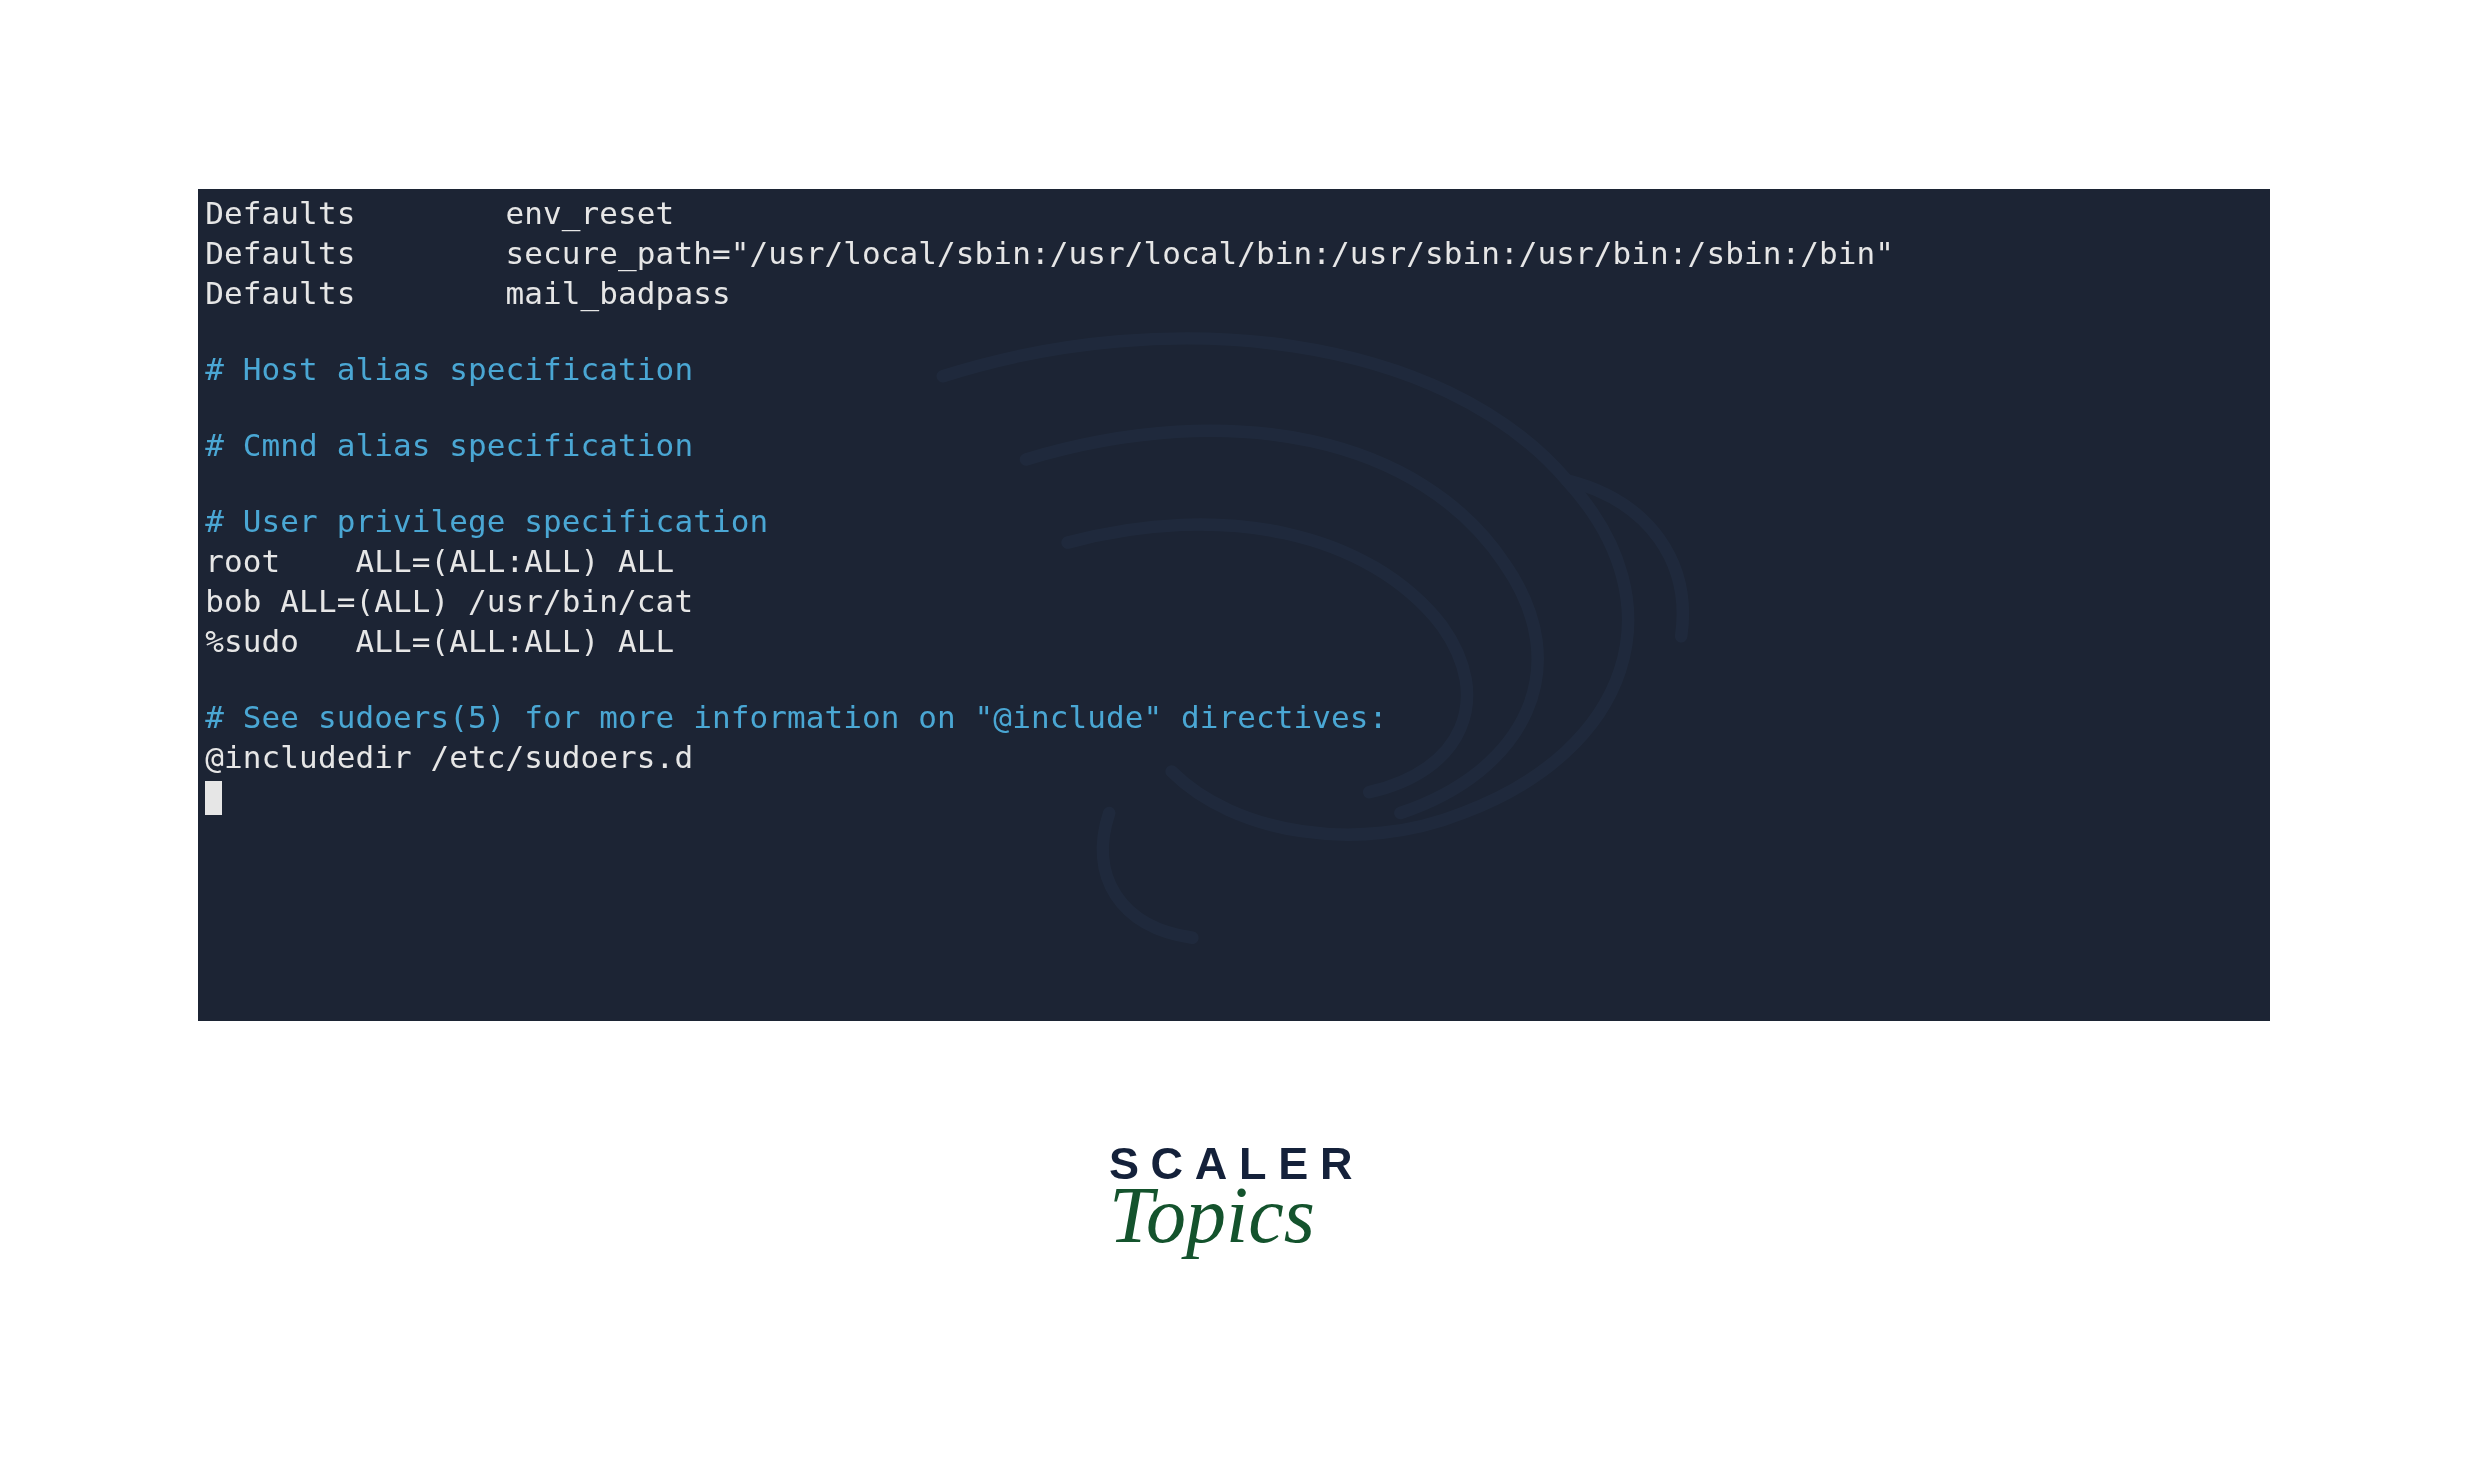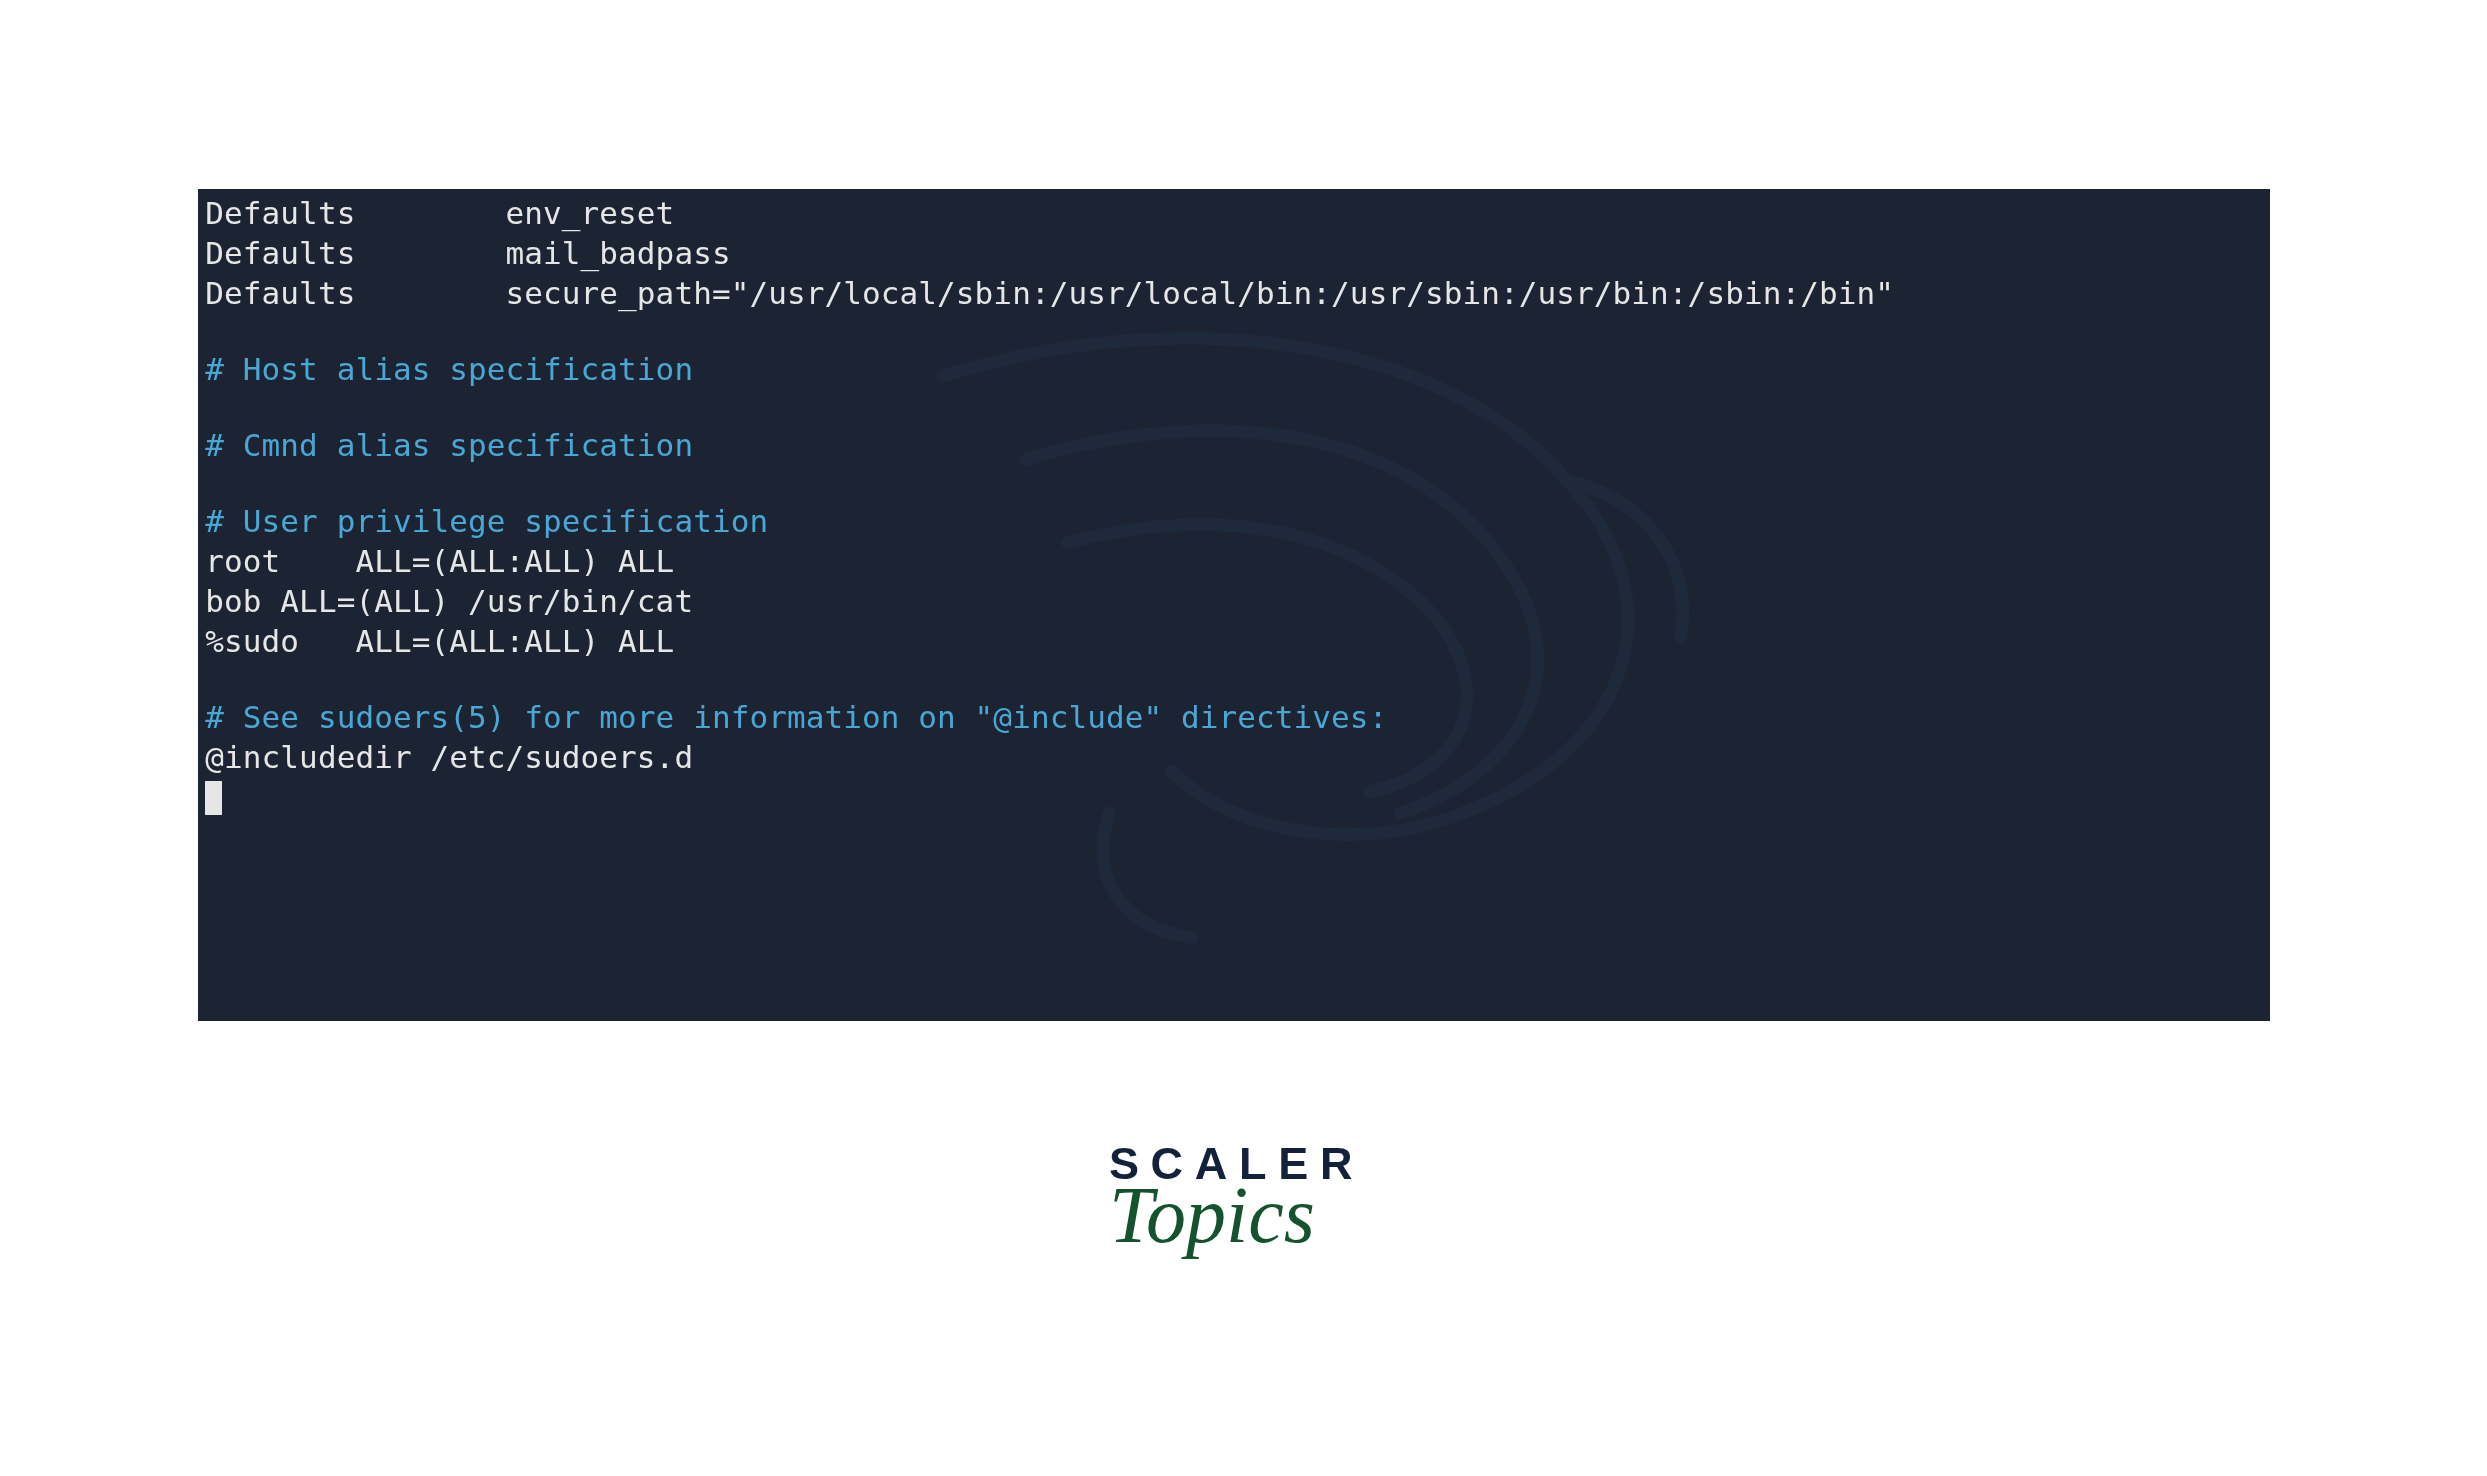--- a/index.html
+++ b/index.html
@@ -90,22 +90,22 @@
         <path d="M360,90 C470,55 600,70 660,140 C715,200 690,270 610,300 C560,320 500,310 470,280"></path>
         <path d="M400,130 C500,100 590,120 630,180 C665,230 640,280 580,300"></path>
         <path d="M420,170 C495,150 565,165 600,210 C625,245 610,280 565,290"></path>
         <path d="M660,140 C700,150 720,180 715,215"></path>
         <path d="M440,300 C430,330 445,355 480,360"></path>
       </g>
     </svg>
 
     <div class="content">
       <div class="tline plain">Defaults        env_reset</div>
+      <div class="tline plain">Defaults        secure_path="/usr/local/sbin:/usr/local/bin:/usr/sbin:/usr/bin:/sbin:/bin"</div>
       <div class="tline plain">Defaults        mail_badpass</div>
-      <div class="tline plain">Defaults        secure_path="/usr/local/sbin:/usr/local/bin:/usr/sbin:/usr/bin:/sbin:/bin"</div>
       <div class="tline plain"></div>
       <div class="tline comment"># Host alias specification</div>
       <div class="tline plain"></div>
       <div class="tline plain"></div>
       <div class="tline comment"># Cmnd alias specification</div>
       <div class="tline plain"></div>
       <div class="tline comment"># User privilege specification</div>
       <div class="tline plain">root    ALL=(ALL:ALL) ALL</div>
       <div class="tline plain"></div>
       <div class="tline plain">bob ALL=(ALL) /usr/bin/cat</div>

